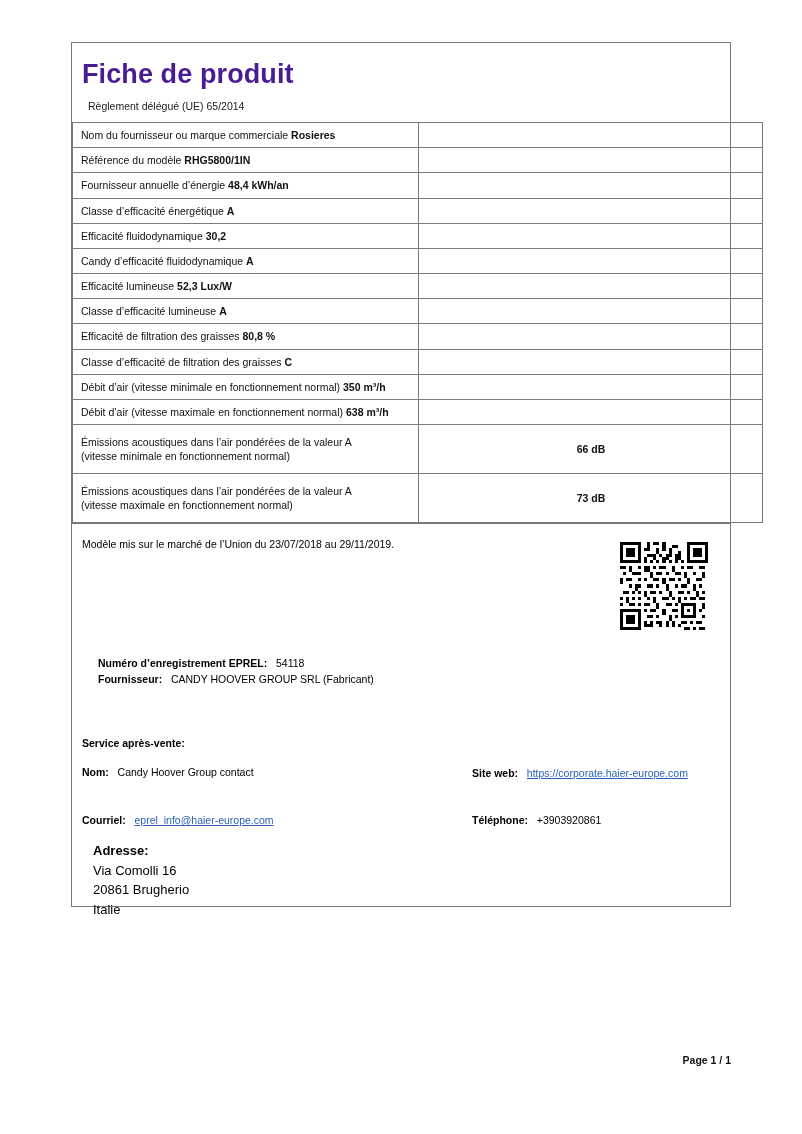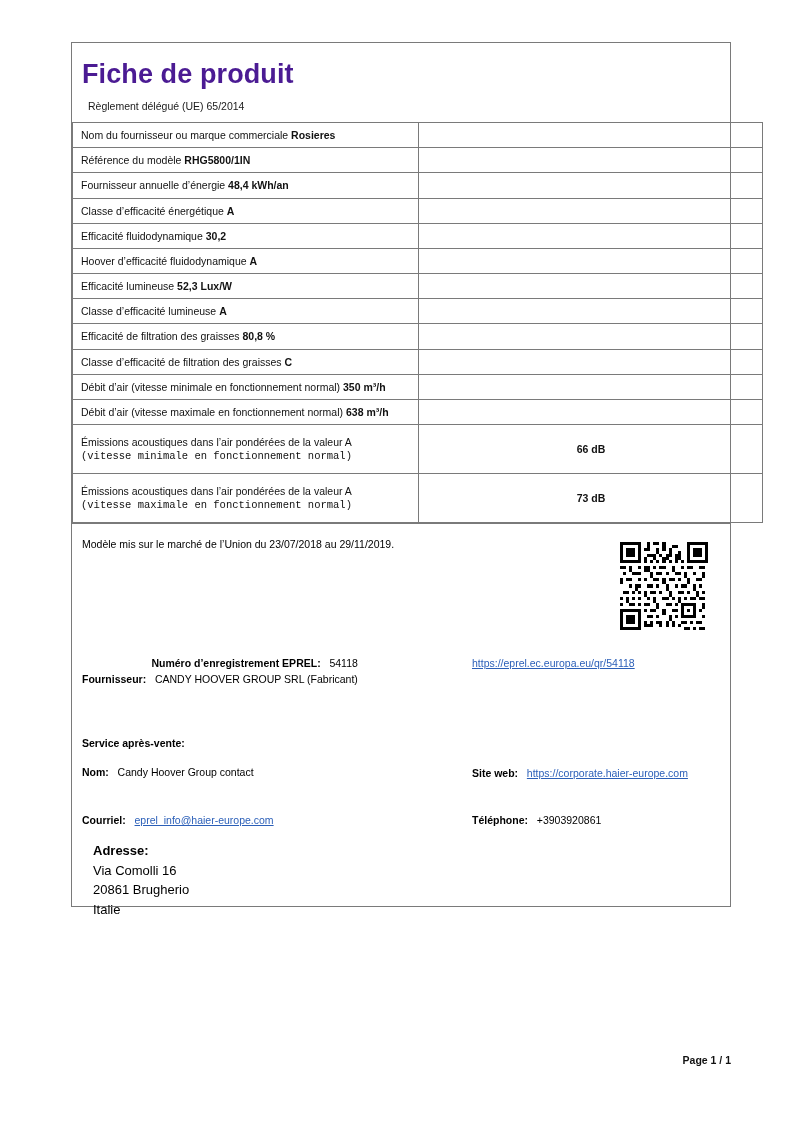--- a/index.html
+++ b/index.html
@@ -64,21 +64,21 @@
     padding: 5px 7px 5px 8px;
     vertical-align: middle;
     line-height: 1.35;
     color: #111;
   }
   table.spec td.label { width: 330px; }
   table.spec td.value { width: 328px; text-align: center; font-weight: bold; font-size: 10.5px;}
   table.spec td.label b { font-weight: bold; }
   td.tall { height: 38px; }
   td.tall .l1 { display:block; }
-  td.tall .l2 { display:block;font-family:Liberation Mono, monospace; }
+  td.tall .l2 { display:block; }
 
   
   .lower {
     border-top: 1px solid #7a7a7a;
     position: relative;
     padding: 0;
     height: 382px;
   }
 
   .model-line {
@@ -88,21 +88,21 @@
 
   .qr {
     position: absolute;
     right: 22px;
     top: 18px;
     width: 88px;
     height: 88px;
   }
   .qr svg { display: block; }
 
-  .reg-block { position: absolute; left: 10px; top: 132px; font-size: 10.5px; text-align: right; }
+  .reg-block { position: absolute; left: 26px; top: 132px; font-size: 10.5px; }
   .row { margin-bottom: 0px; line-height: 1.5; }
   .b { font-weight: bold; }
 
   .link { color: #2b5fb8; text-decoration: underline; word-break: break-all; }
 
   .col-right { position: absolute; left: 400px; top: 132px; font-size: 10.5px; width: 250px; }
 
   .sav { position: absolute; left: 10px; top: 213px; font-size: 10.5px; }
   .sav-nom { position: absolute; left: 10px; top: 242px; font-size: 10.5px; }
   .sav-right { position: absolute; left: 400px; top: 242px; font-size: 10.5px; width: 250px; line-height: 1.5;}
@@ -145,21 +145,21 @@
         </tr>
         <tr>
           <td class="label"><span>Classe d’efficacité énergétique </span><b>A</b></td>
           <td class="value"></td>
         </tr>
         <tr>
           <td class="label"><span>Efficacité fluidodynamique </span><b>30,2</b></td>
           <td class="value"></td>
         </tr>
         <tr>
-          <td class="label"><span>Hoover d’efficacité fluidodynamique </span><b>A</b></td>
+          <td class="label"><span>Candy d’efficacité fluidodynamique </span><b>A</b></td>
           <td class="value"></td>
         </tr>
         <tr>
           <td class="label"><span>Efficacité lumineuse </span><b>52,3 Lux/W</b></td>
           <td class="value"></td>
         </tr>
         <tr>
           <td class="label"><span>Classe d’efficacité lumineuse </span><b>A</b></td>
           <td class="value"></td>
         </tr>
@@ -360,23 +360,20 @@
           <span>54118</span>
         </div>
         <div class="row">
           <span class="b">Fournisseur:</span>
           &nbsp;
           <span>CANDY HOOVER GROUP SRL (Fabricant)</span>
         </div>
       </div>
 
       <div class="col-right">
-        <div class="row">
-          <a class="link" href="#">https://eprel.ec.europa.eu/qr/54118</a>
-        </div>
       </div>
 
       <div class="sav">
         <span class="b">Service après-vente:</span>
       </div>
 
       <div class="sav-nom">
         <span class="b">Nom:</span>
         &nbsp;
         <span>Candy Hoover Group contact</span>

